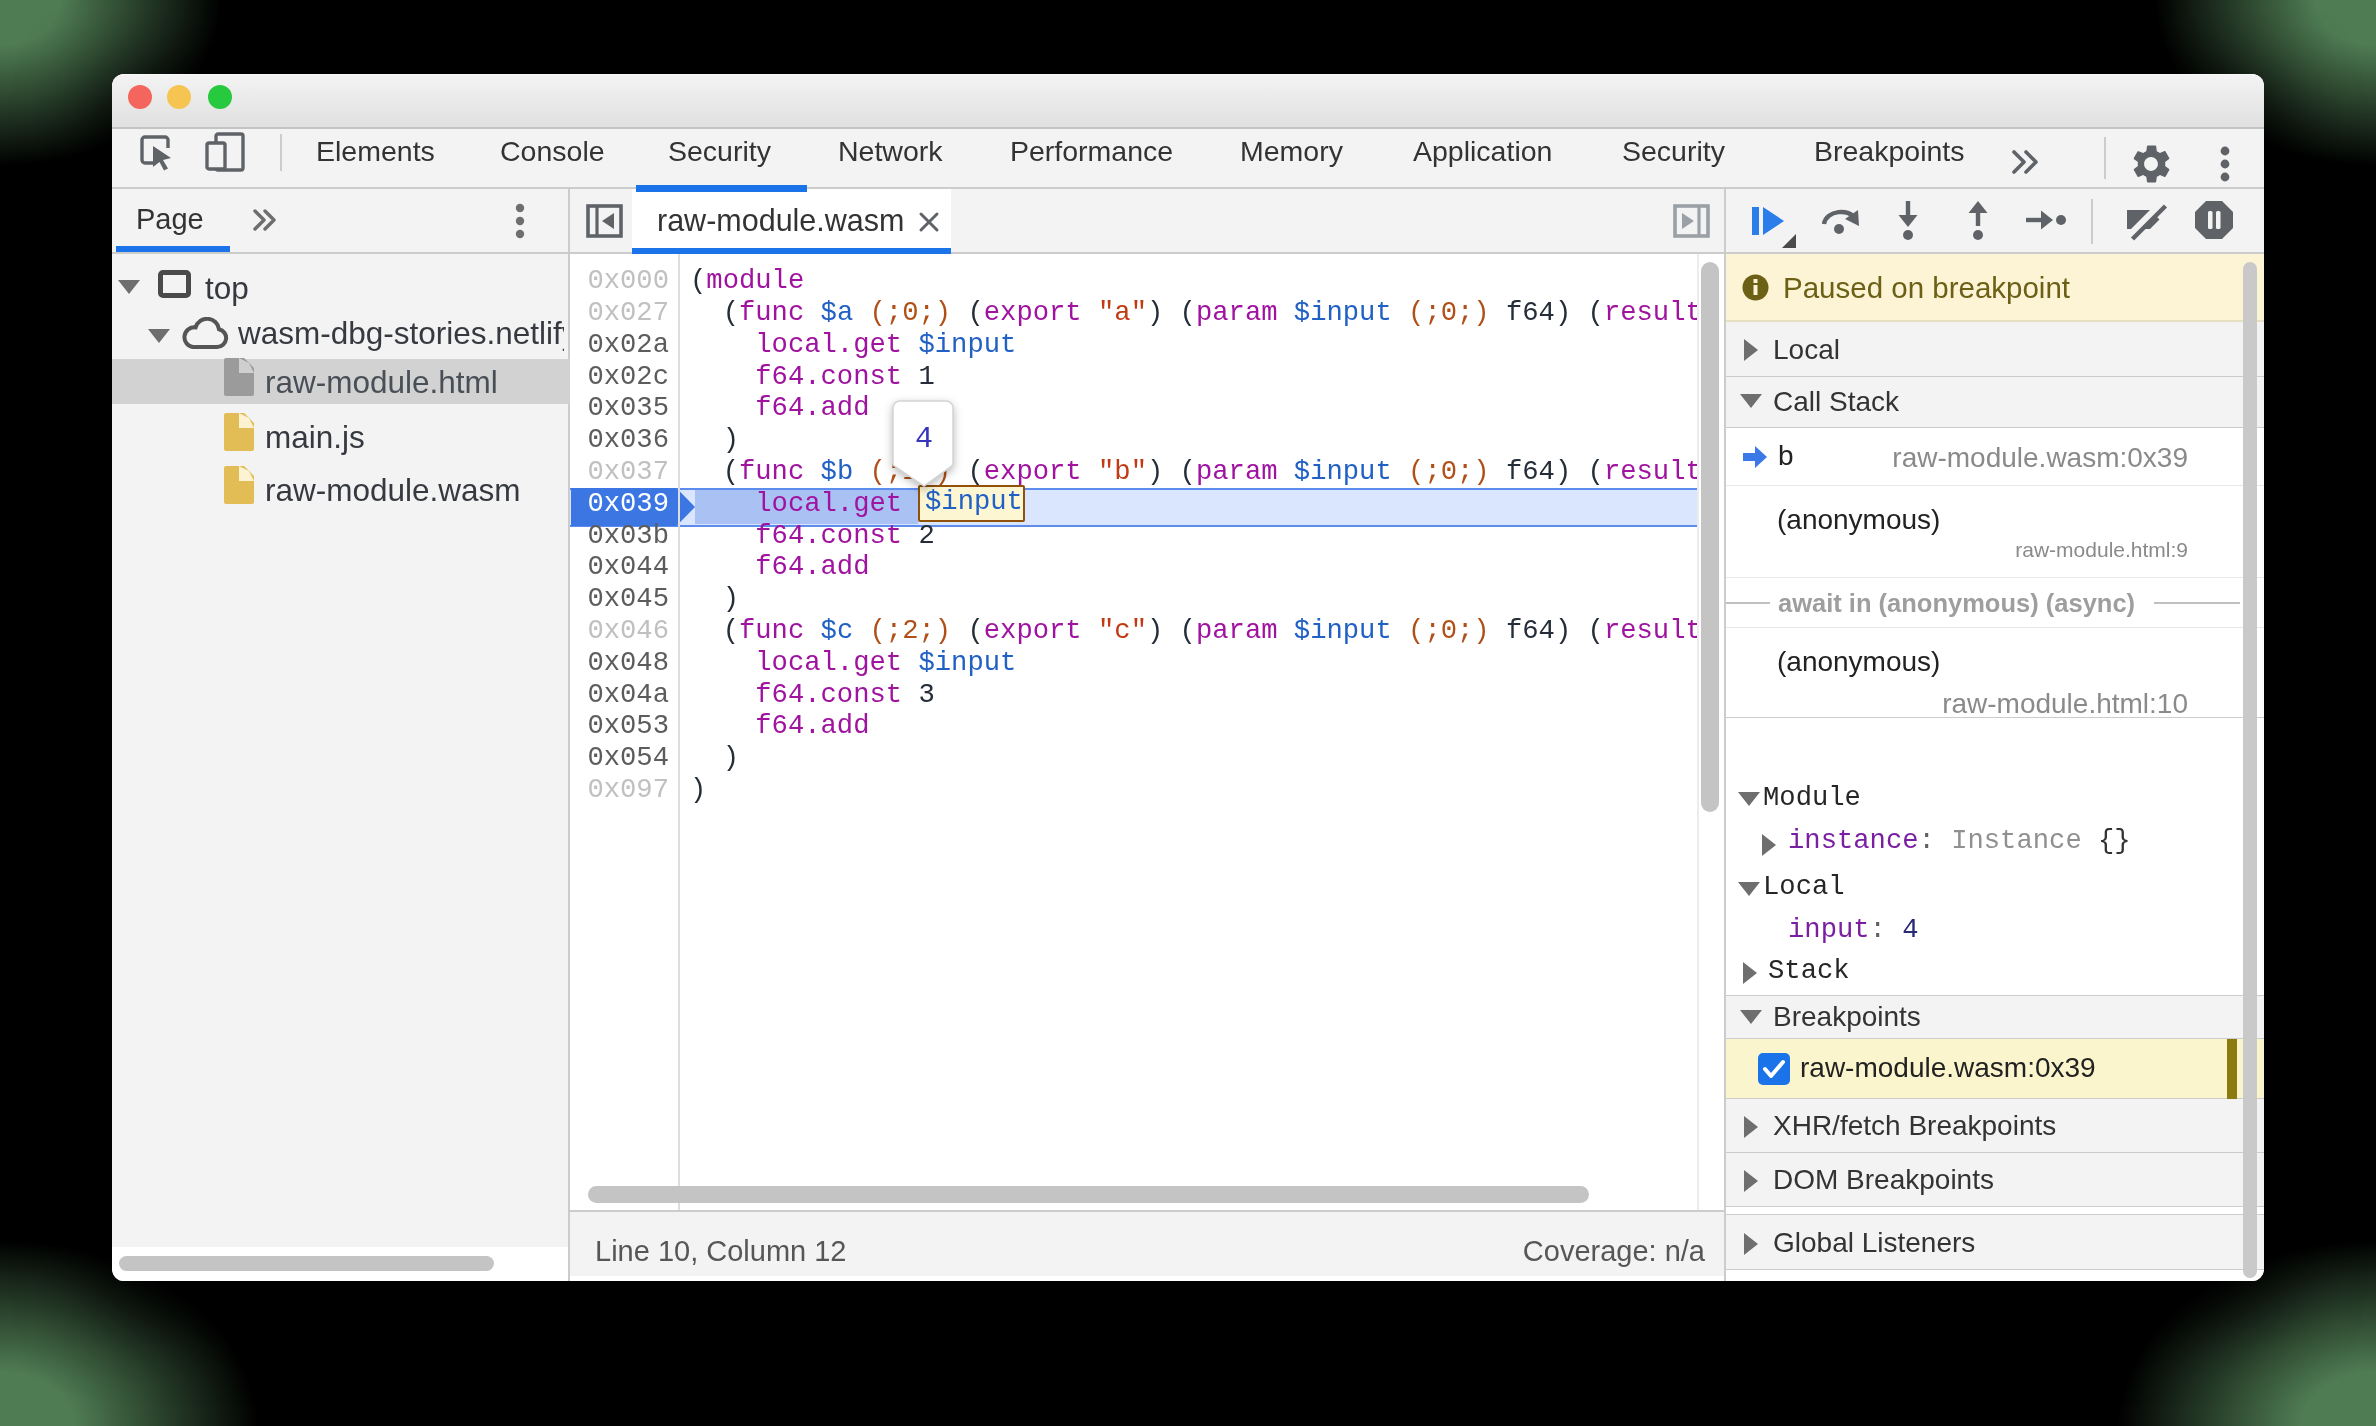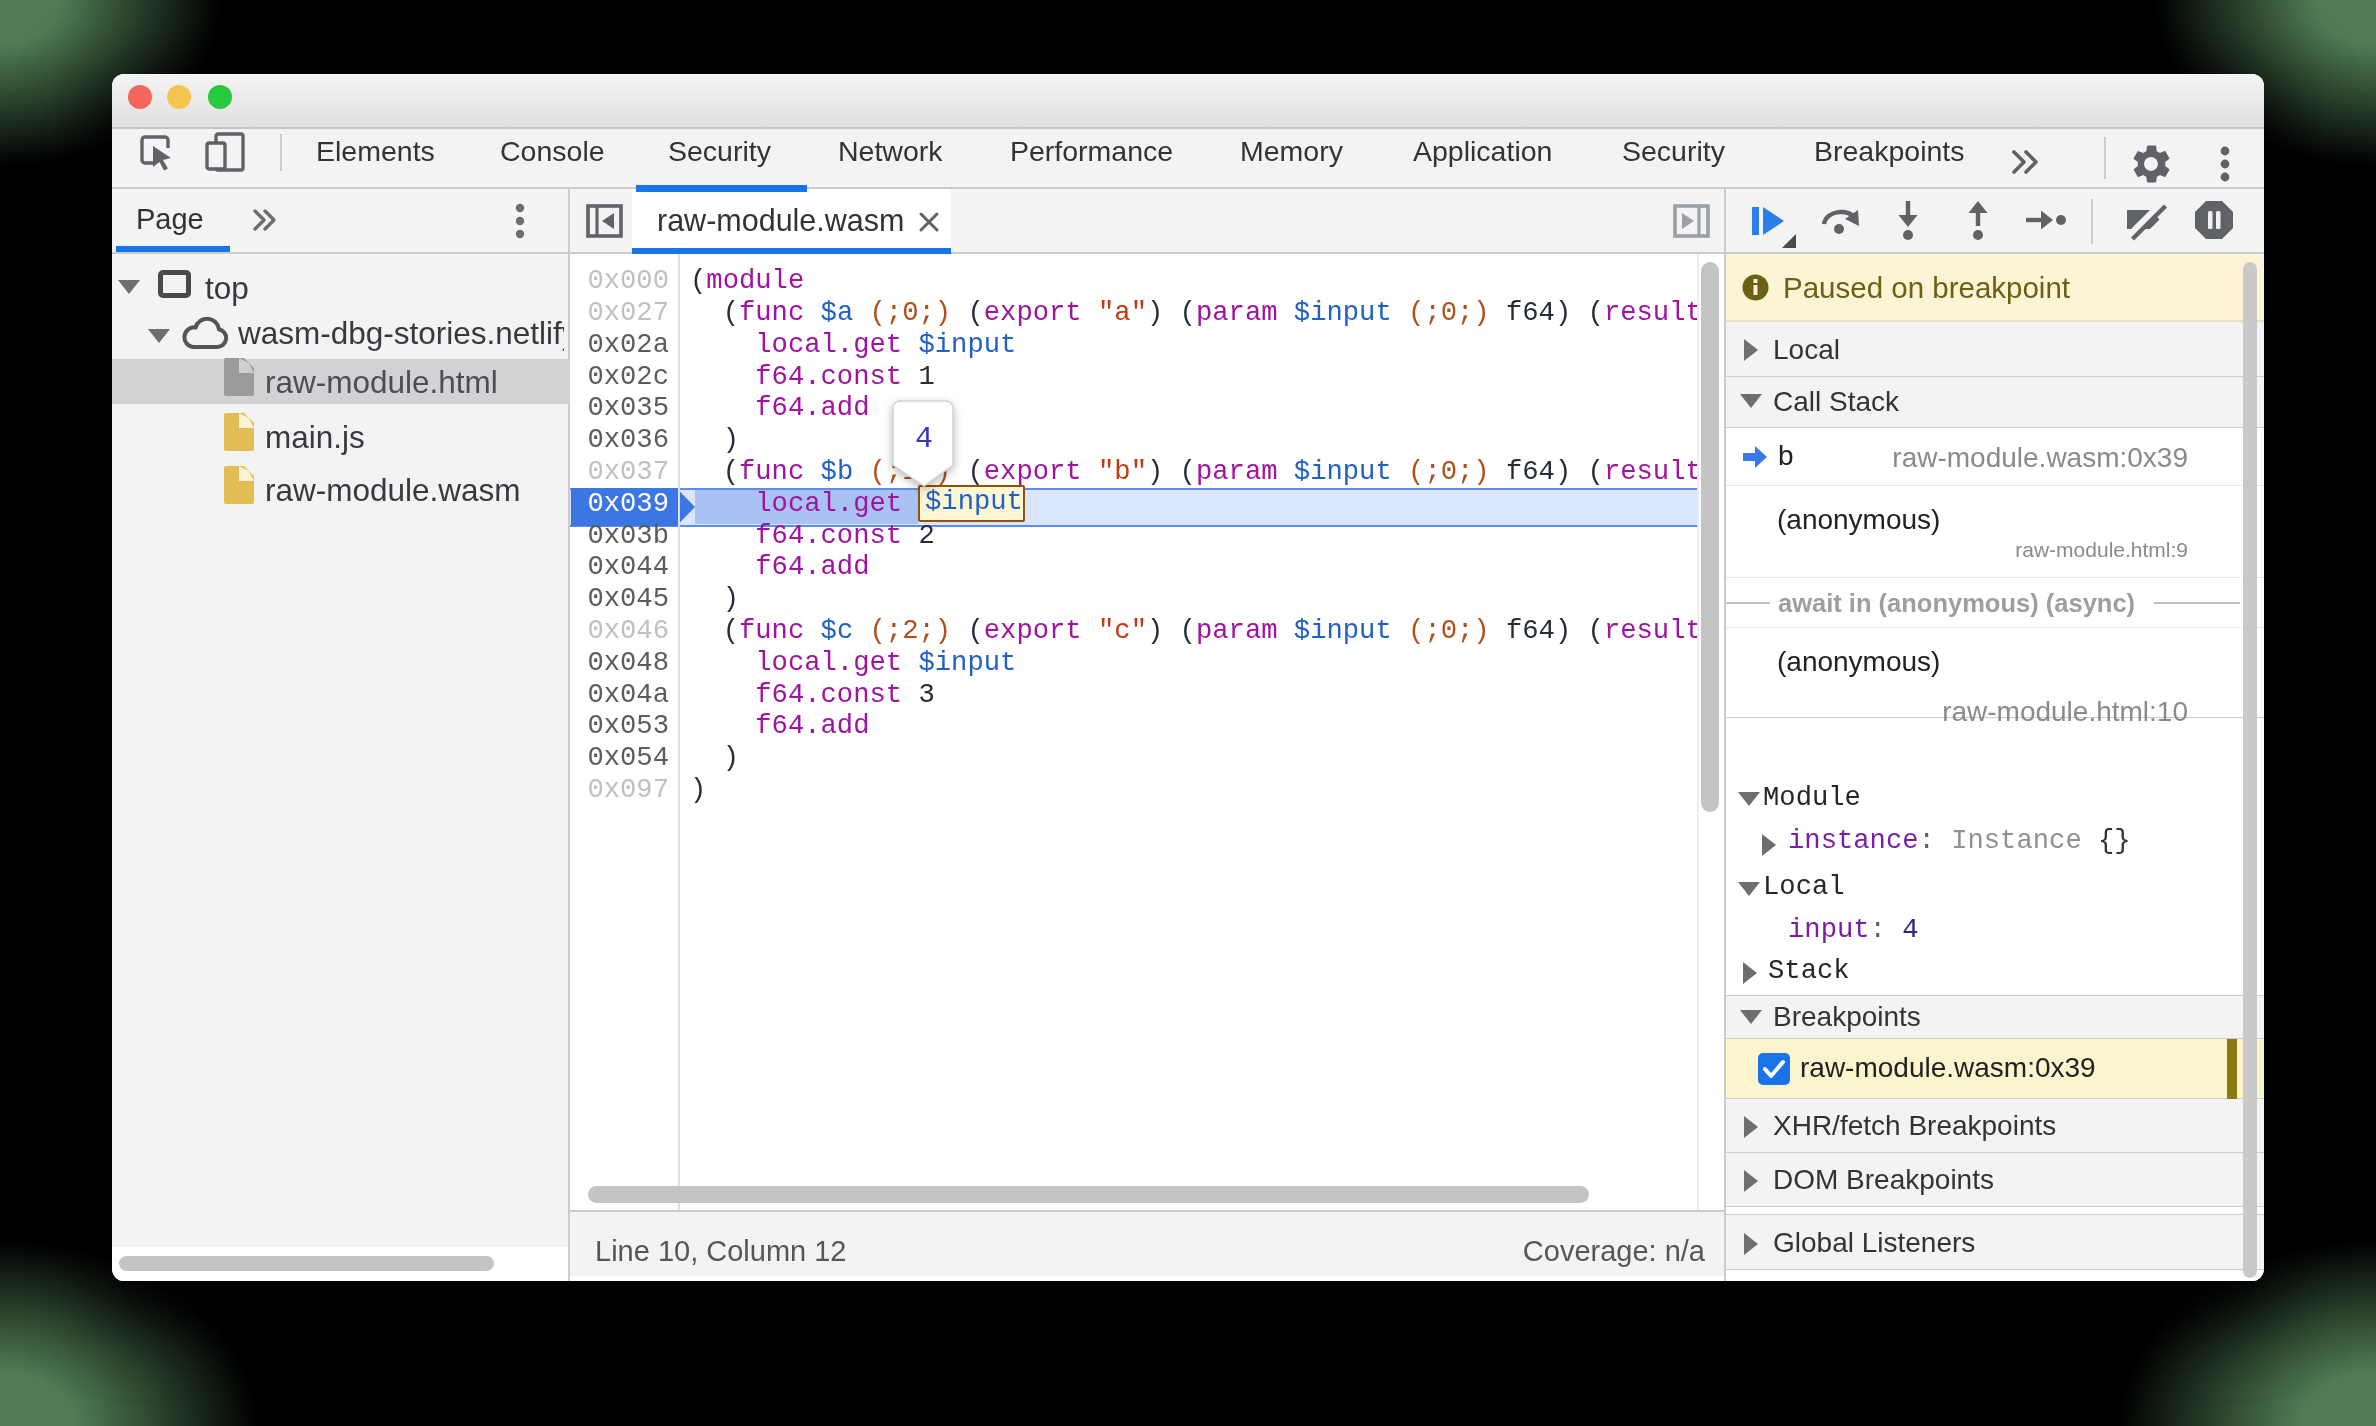--- a/index.html
+++ b/index.html
@@ -295,21 +295,21 @@
       <div class="abs" style="left:51px;top:18px;color:#222">(anonymous)</div>
       <div class="abs" style="right:76px;top:52px;font-size:21px;color:#8a8a8a">raw-module.html:9</div>
     </div>
     <div class="abs" style="left:0;top:389px;width:538px;height:50px;border-bottom:1.5px solid #e8e8e8">
       <div class="abs" style="left:0;top:24px;width:44px;height:2px;background:#c0c0c0"></div>
       <div class="abs" style="left:52px;top:11px;font-size:25.5px;font-weight:bold;color:#9e9e9e">await in (anonymous) (async)</div>
       <div class="abs" style="left:428px;top:24px;width:86px;height:2px;background:#c0c0c0"></div>
     </div>
     <div class="abs" style="left:0;top:439px;width:538px;height:90px;border-bottom:1.5px solid #ccc;font-size:28px">
       <div class="abs" style="left:51px;top:18px;color:#222">(anonymous)</div>
-      <div class="abs" style="right:76px;top:68px;font-size:28px;color:#8a8a8a">raw-module.html:10</div>
+      <div class="abs" style="right:76px;top:60px;font-size:28px;color:#8a8a8a">raw-module.html:10</div>
     </div>
 
     <div class="abs mono" style="left:0;top:579px;width:538px;height:227px;font-size:27.2px;color:#262626">
       <div class="tri tri-d" style="left:12px;top:24px"></div>
       <div class="abs" style="left:37px;top:14px;line-height:31px">Module</div>
       <div class="tri tri-r" style="left:36px;top:66px"></div>
       <div class="abs" style="left:62px;top:57px;line-height:31px"><span style="color:#7b1fa2">instance</span><span style="color:#5f6368">: </span><span style="color:#909090">Instance </span><span style="color:#333">{}</span></div>
       <div class="tri tri-d" style="left:12px;top:114px"></div>
       <div class="abs" style="left:37px;top:103px;line-height:31px">Local</div>
       <div class="abs" style="left:62px;top:146px;line-height:31px"><span style="color:#7b1fa2">input</span><span style="color:#5f6368">: </span><span style="color:#2b2b7a">4</span></div>

